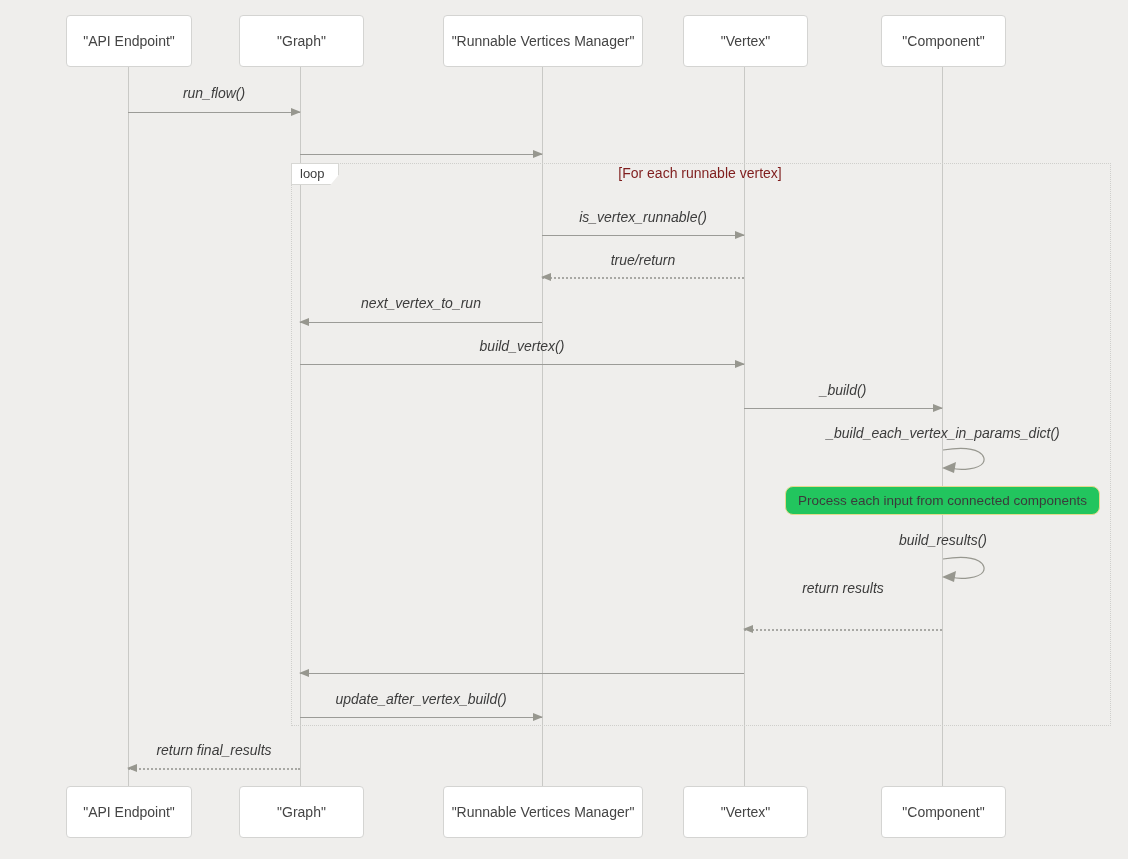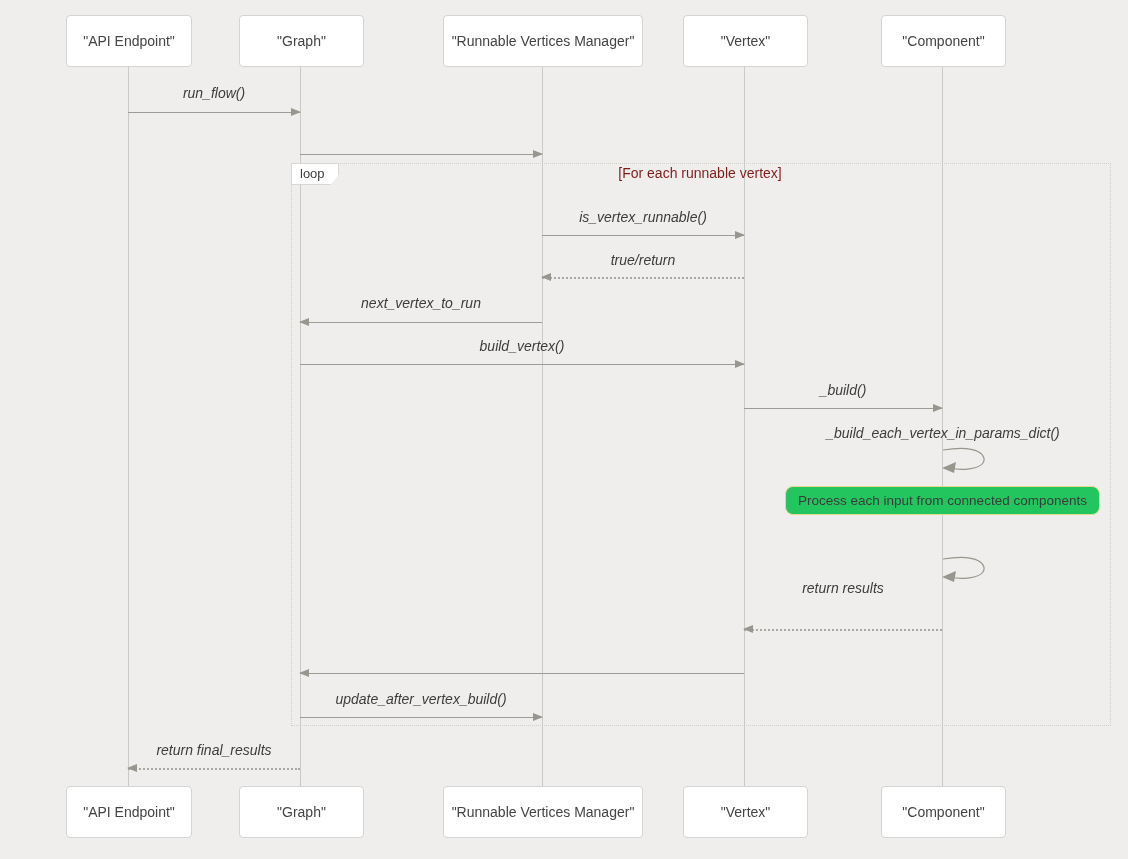--- a/index.html
+++ b/index.html
@@ -111,20 +111,21 @@
     </div>
 
   <div class="msg" style="left:793px;top:424px;width:300px">_build_each_vertex_in_params_dict()</div>
   <svg class="selfloop" style="left:941px;top:447px" width="48" height="28" viewBox="0 0 48 28">
     <path d="M 2 3 C 40 -3, 46 10, 42 16 C 38 22, 20 24, 10 21" stroke="#97978f" stroke-width="1.2" fill="none"></path>
     <polygon points="1,21 15,15 13,26" fill="#97978f"></polygon>
   </svg>
 
   <div class="note">Process each input from connected components</div>
 
+  <div class="msg" style="left:793px;top:531px;width:300px">build_results()</div>
   <svg class="selfloop" style="left:941px;top:556px" width="48" height="28" viewBox="0 0 48 28">
     <path d="M 2 3 C 40 -3, 46 10, 42 16 C 38 22, 20 24, 10 21" stroke="#97978f" stroke-width="1.2" fill="none"></path>
     <polygon points="1,21 15,15 13,26" fill="#97978f"></polygon>
   </svg>
 
   <div class="msg" style="left:744px;top:579px;width:198px">return results</div>
   <div class="line dotted" style="left:744px;top:629px;width:198px">
       <i class="head-l"></i>
     </div>
 

